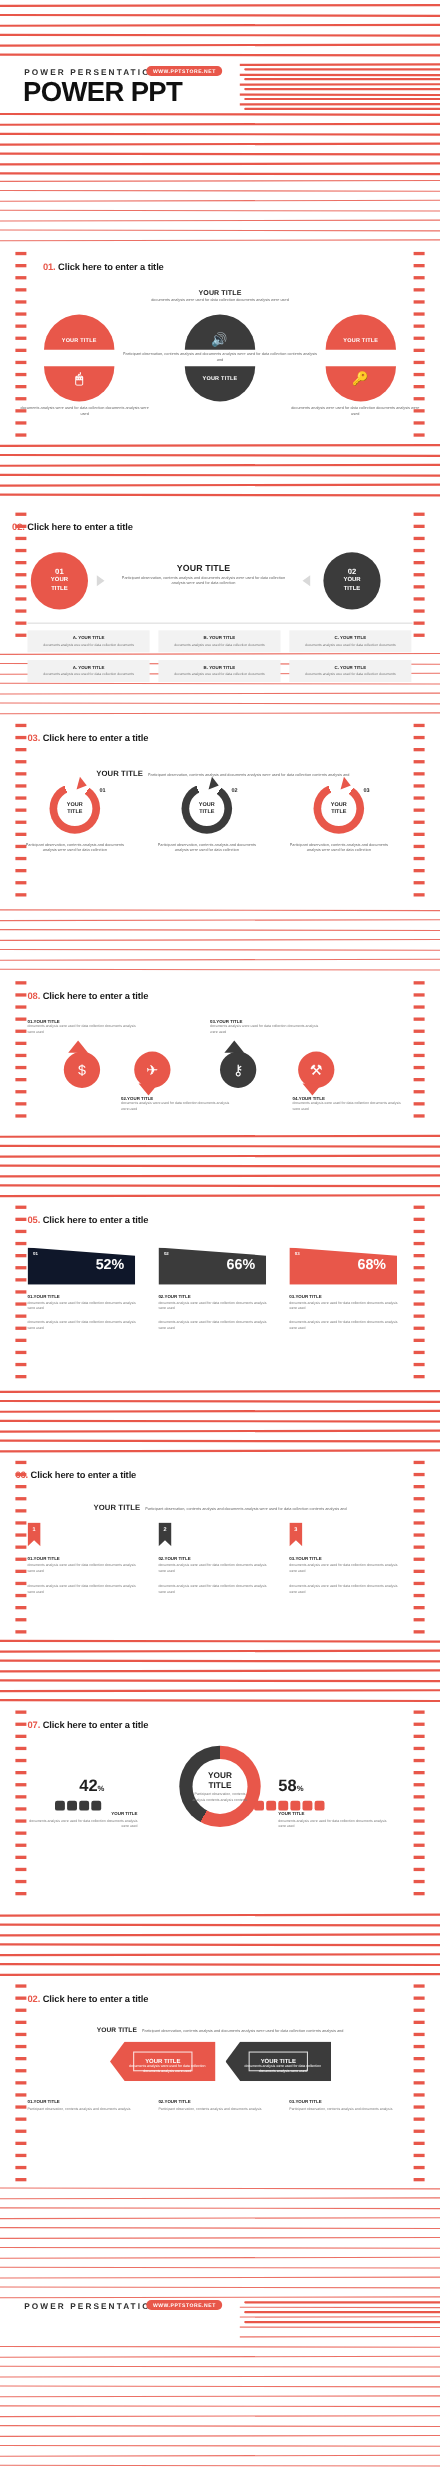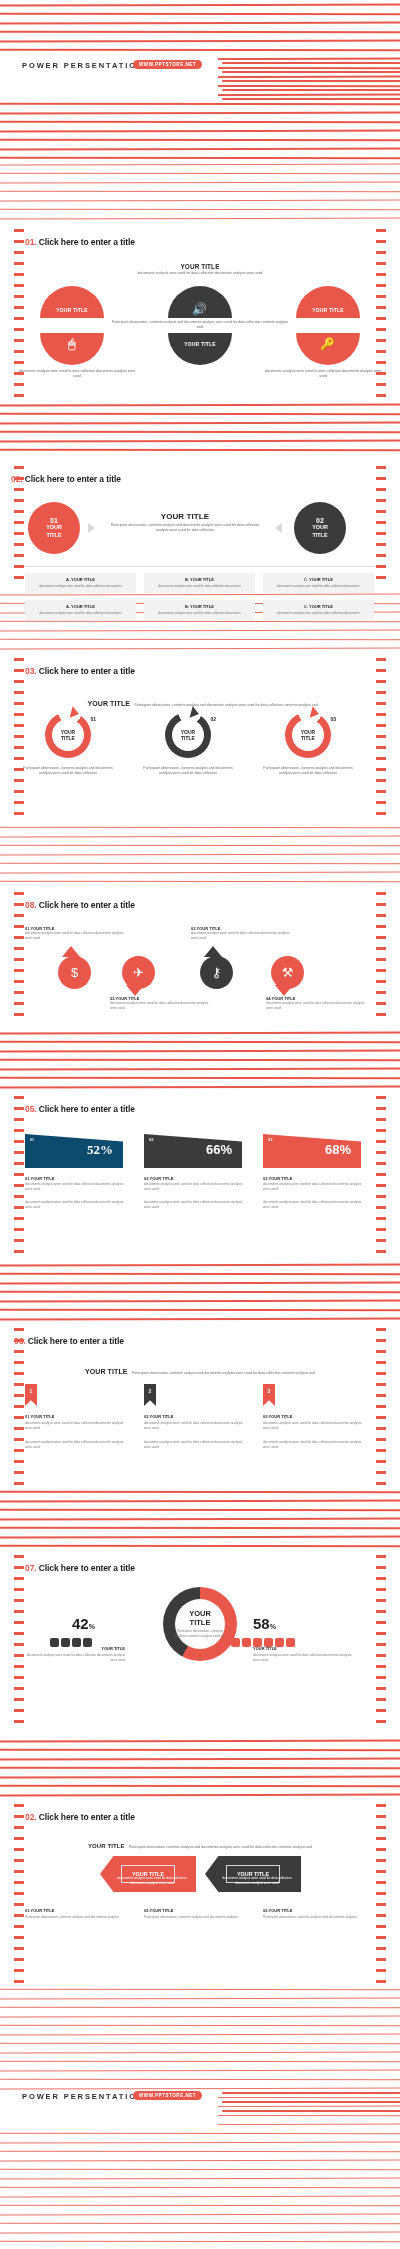--- a/index.html
+++ b/index.html
@@ -222,20 +222,21 @@
       <div class="stripe-short" style="left:222px;width:180px;top:98px;"></div>
       <div class="stripe-short" style="left:222px;width:180px;top:2092px;"></div>
       <div class="stripe-short" style="left:222px;width:180px;top:2101px;"></div>
       <div class="stripe-short" style="left:222px;width:180px;top:2110px;"></div>
     </div>
 
   <div class="hero">
     <div class="hero-plate"></div>
     <div class="hero-kicker">POWER PERSENTATION</div>
     <div class="hero-badge">WWW.PPTSTORE.NET</div>
+    <div class="hero-title">POWER PPT</div>
   </div>
 
   <div id="slides-root">
       <div class="slide" style="top:223px;height:177px;">
         <div class="edge-ticks">
           <div class="tick l" style="top:6px"></div>
           <div class="tick r" style="top:6px"></div>
           <div class="tick l" style="top:17px"></div>
           <div class="tick r" style="top:17px"></div>
           <div class="tick l" style="top:28px"></div>
@@ -260,21 +261,21 @@
           <div class="tick r" style="top:127px"></div>
           <div class="tick l" style="top:138px"></div>
           <div class="tick r" style="top:138px"></div>
           <div class="tick l" style="top:149px"></div>
           <div class="tick r" style="top:149px"></div>
           <div class="tick l" style="top:160px"></div>
           <div class="tick r" style="top:160px"></div>
           <div class="tick l" style="top:171px"></div>
           <div class="tick r" style="top:171px"></div>
         </div>
-        <div class="s-head" style="position:absolute;left:25px;top:14px;"><span class="num">01.</span> <span>Click here to enter a title</span></div>
+        <div class="s-head" style="position:absolute;left:39px;top:14px;"><span class="num">01.</span> <span>Click here to enter a title</span></div>
         <div style="position:absolute;left:0;top:0;width:400px;height:100%;z-index:5;">
           <div class="sub-title" style="position:absolute;left:115px;top:40px;width:170px;">YOUR TITLE</div>
           <div class="sub-body" style="position:absolute;left:115px;top:48px;width:170px;">documents analysis were used for data collection documents analysis were used</div>
           <div class="halfc-up red" style="position:absolute;left:40px;top:63px;">
             <div class="halfc-label">YOUR TITLE</div>
           </div>
           <div class="halfc-up dark" style="position:absolute;left:168px;top:63px;">
             <div class="halfc-label" style="bottom:2px;font-size:12px;">🔊</div>
           </div>
           <div class="halfc-up red" style="position:absolute;left:296px;top:63px;">
@@ -510,21 +511,21 @@
           <div class="tick r" style="top:127px"></div>
           <div class="tick l" style="top:138px"></div>
           <div class="tick r" style="top:138px"></div>
           <div class="tick l" style="top:149px"></div>
           <div class="tick r" style="top:149px"></div>
           <div class="tick l" style="top:160px"></div>
           <div class="tick r" style="top:160px"></div>
         </div>
         <div class="s-head" style="position:absolute;left:25px;top:14px;"><span class="num">05.</span> <span>Click here to enter a title</span></div>
         <div style="position:absolute;left:0;top:0;width:400px;height:100%;z-index:5;">
-          <div class="flag" style="position:absolute;left:25px;top:44px;background:#0c4a6e;clip-path:polygon(0 0,100% 22%,100% 100%,0 100%);font-family:Liberation Serif, serif;">
+          <div class="flag" style="position:absolute;left:25px;top:44px;background:#0f172a;clip-path:polygon(0 0,100% 22%,100% 100%,0 100%);">
             <div class="fn">01</div>
             <div class="pc">52%</div>
           </div>
           <div class="tiny-b" style="position:absolute;left:25px;top:86px;">01.YOUR TITLE</div>
           <div class="tiny" style="position:absolute;left:25px;top:92px;width:104px;">documents analysis were used for data collection documents analysis were used</div>
           <div class="tiny" style="position:absolute;left:25px;top:110px;width:104px;">documents analysis were used for data collection documents analysis were used</div>
           <div class="flag" style="position:absolute;left:144px;top:44px;background:#3b3b3b;clip-path:polygon(0 0,100% 22%,100% 100%,0 100%);">
             <div class="fn">02</div>
             <div class="pc">66%</div>
           </div>

